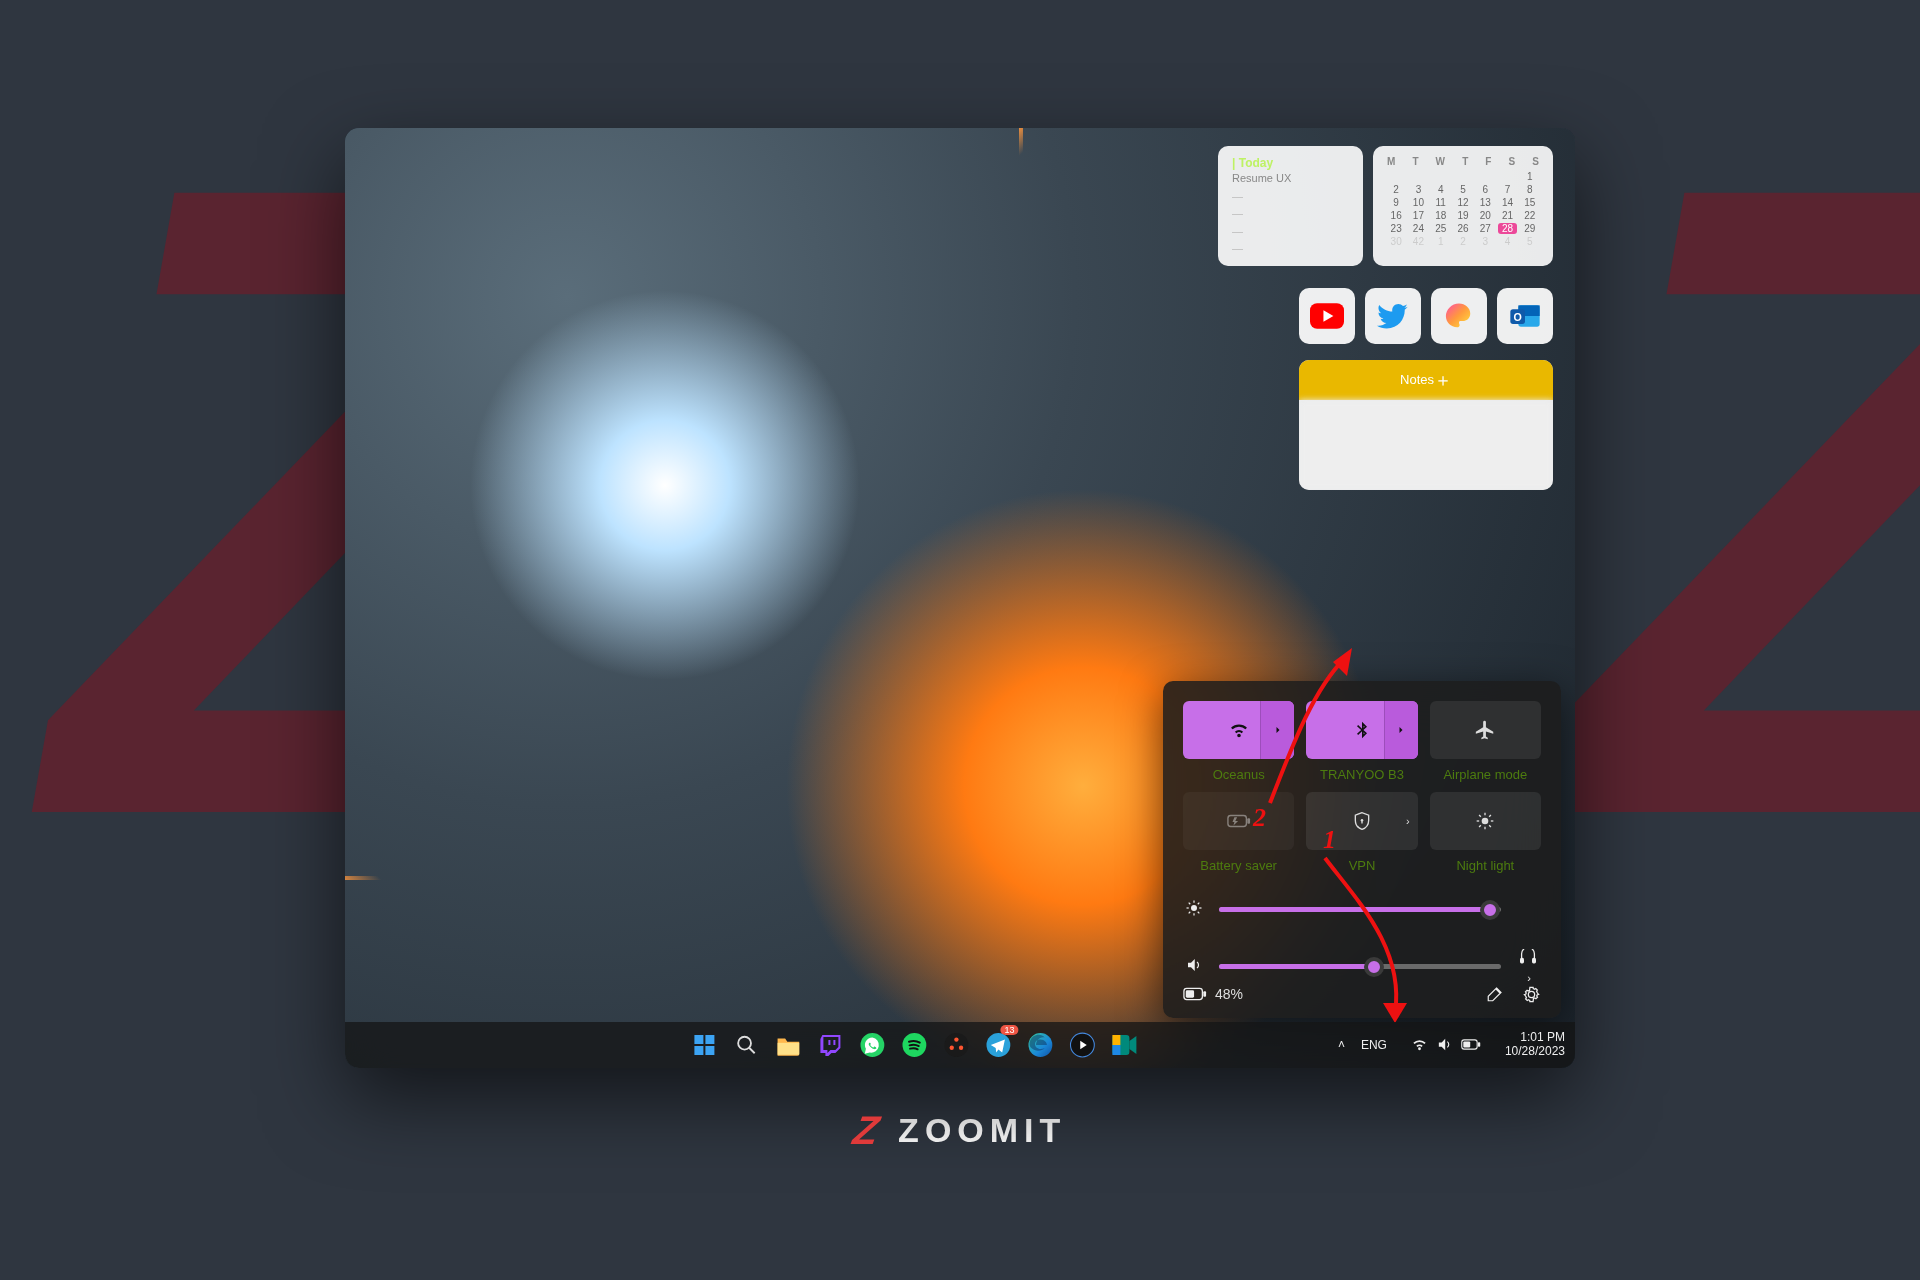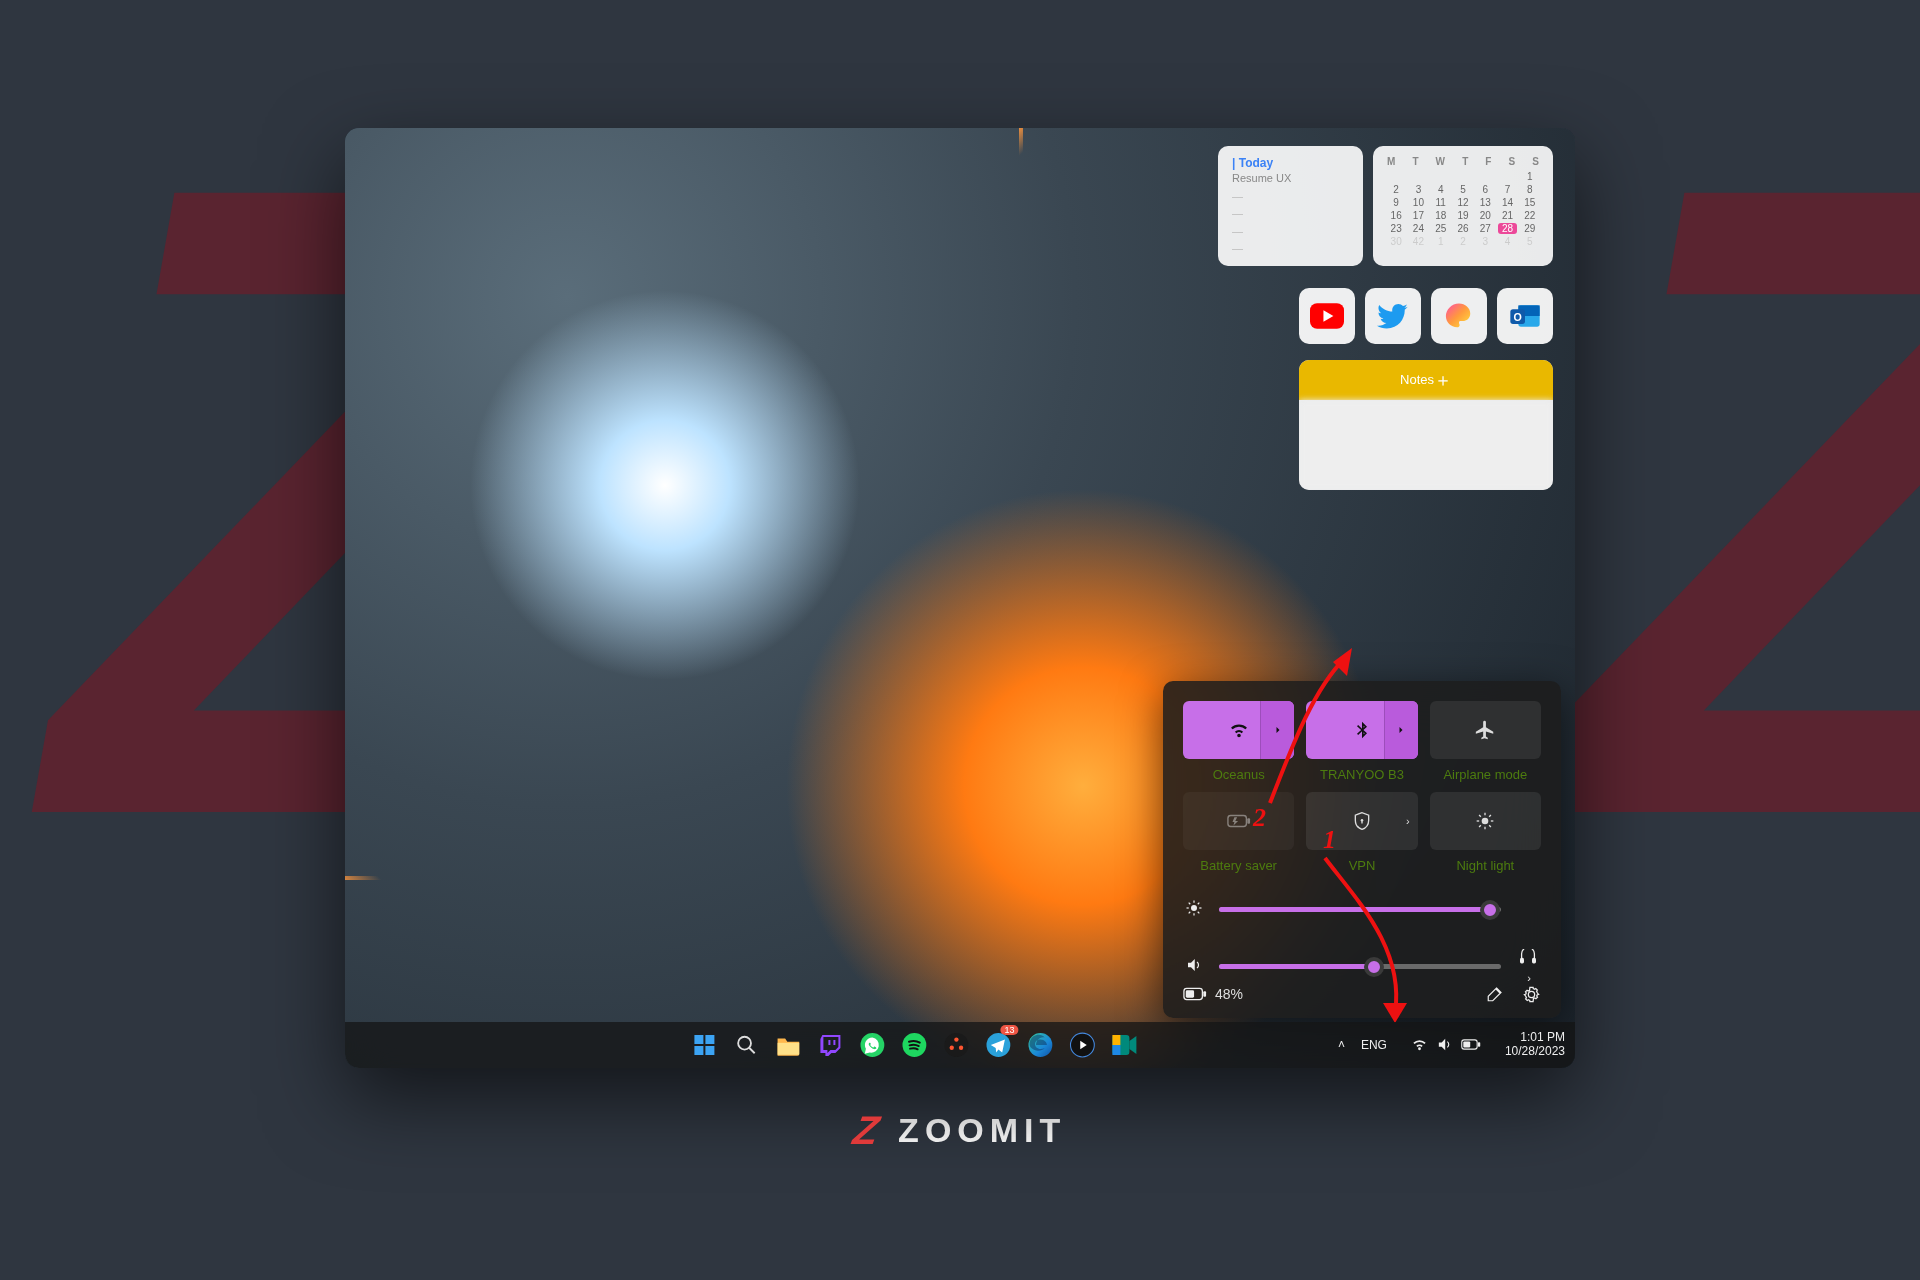--- a/index.html
+++ b/index.html
@@ -70,21 +70,21 @@
     display: flex; gap: 10px;
   }
   .today-card, .calendar-card {
     background: rgba(255,255,255,.9);
     border-radius: 10px;
     padding: 10px 14px;
     font-size: 12px;
     color: #444;
   }
   .today-card { width: 145px; height: 120px; }
-  .today-card .title{ font-weight:600; font-size:12px; color:#3b82f6;}
+  .today-card .title{ font-weight:600; font-size:12px; color:#bef264;}
   .today-card .sub{ color:#888; font-size:11px; margin-top:2px;}
   .today-card .dashes{ color:#bbb; font-size:11px; line-height:1.6; margin-top:4px;}
   .calendar-card { width: 180px; height:120px; }
   .cal-head { display:flex; justify-content:space-between; font-size:10px; color:#888; font-weight:600;}
   .cal-grid { display:grid; grid-template-columns:repeat(7,1fr); gap:2px 4px; font-size:10px; color:#666; margin-top:4px;}
   .cal-grid span{ text-align:center; }
   .cal-grid .hl{ background:#ec4899; color:#fff; border-radius:3px;}
   .cal-grid .dim{ color:#ccc; }
 
   .app-icons {

